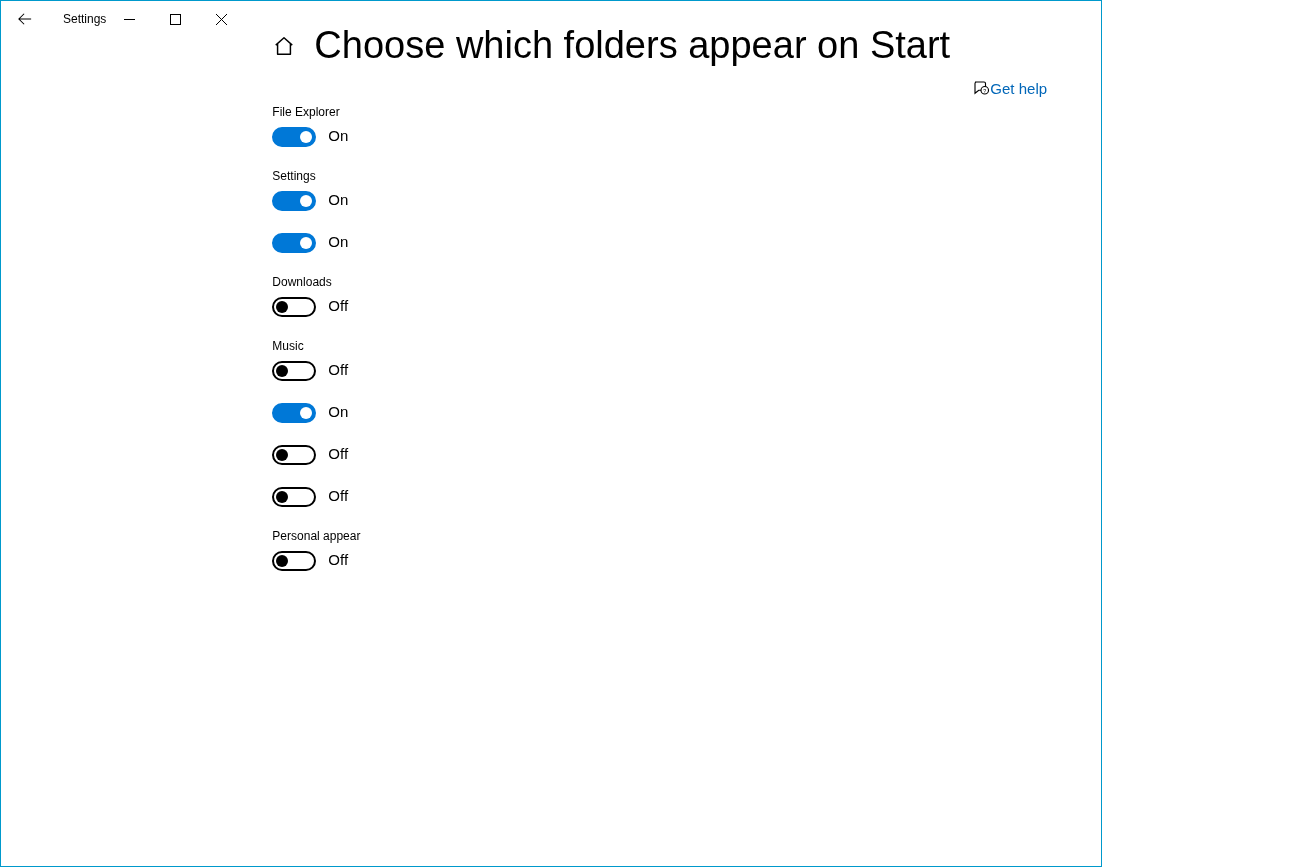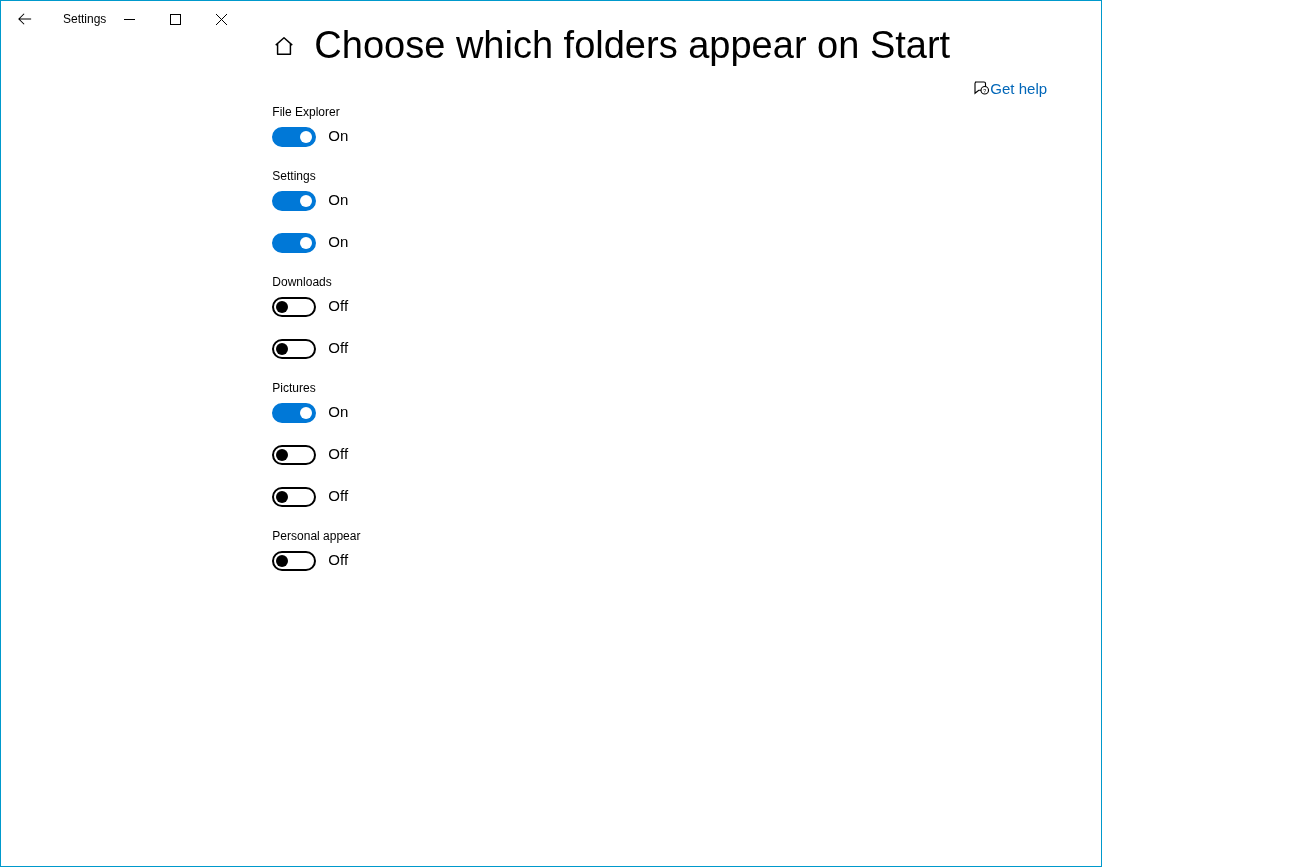--- a/index.html
+++ b/index.html
@@ -227,29 +227,29 @@
           <div class="toggle-group">
             <div class="toggle-label">Downloads</div>
             <div class="toggle-row">
               <div class="toggle off">
                 <div class="knob"></div>
               </div>
               <div class="toggle-state">Off</div>
             </div>
           </div>
           <div class="toggle-group">
-            <div class="toggle-row">
-              <div class="toggle off">
-                <div class="knob"></div>
-              </div>
-              <div class="toggle-state">Off</div>
-            </div>
-          </div>
-          <div class="toggle-group">
-            <div class="toggle-label">Pictures</div>
+            <div class="toggle-label">Music</div>
+            <div class="toggle-row">
+              <div class="toggle off">
+                <div class="knob"></div>
+              </div>
+              <div class="toggle-state">Off</div>
+            </div>
+          </div>
+          <div class="toggle-group">
             <div class="toggle-row">
               <div class="toggle on">
                 <div class="knob"></div>
               </div>
               <div class="toggle-state">On</div>
             </div>
           </div>
           <div class="toggle-group">
             <div class="toggle-row">
               <div class="toggle off">

